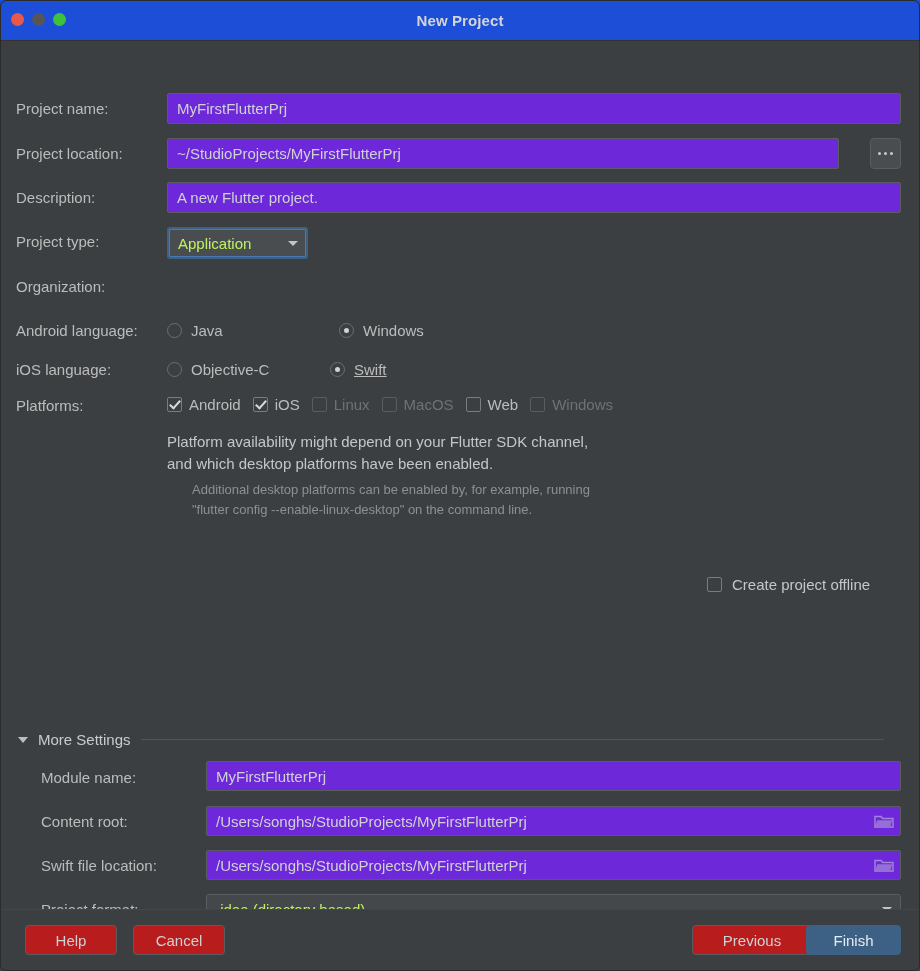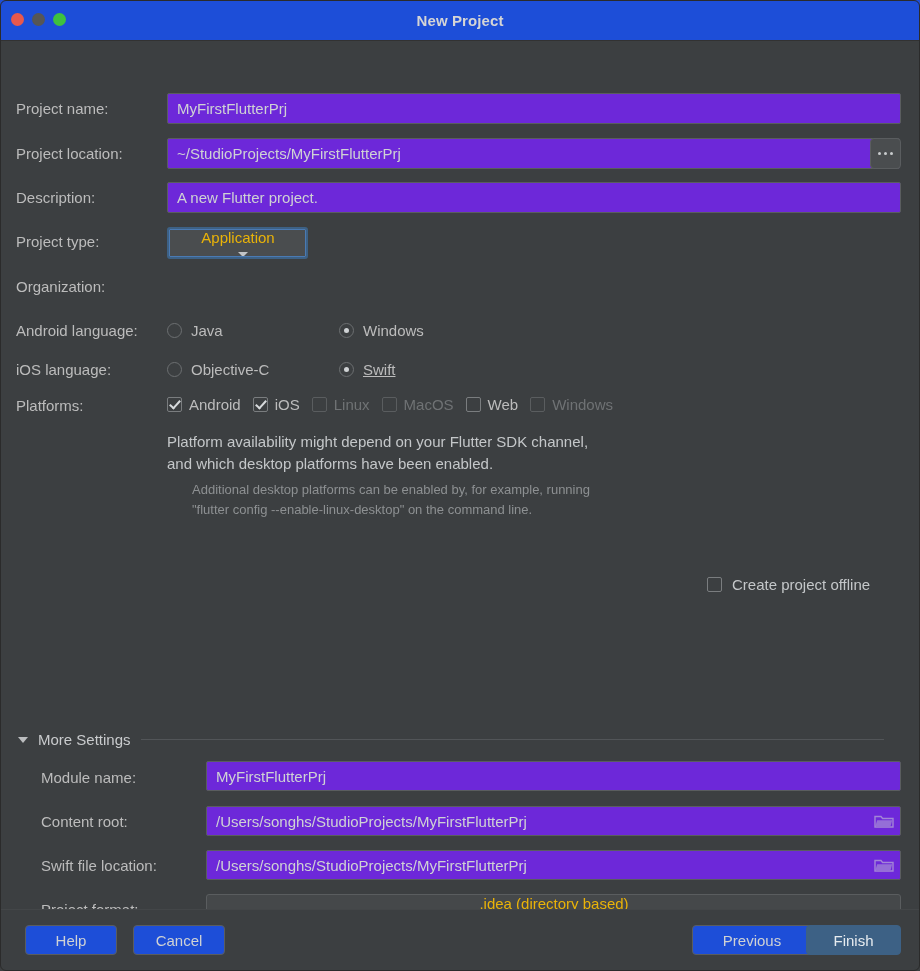--- a/index.html
+++ b/index.html
@@ -102,24 +102,23 @@
   
   .combo {
     position: absolute;
     box-sizing: border-box;
     background: #4a4d4f;
     border: 1px solid #5a5d5f;
     border-radius: 3px;
     display: flex;
     align-items: center;
     padding: 0 8px 0 9px;
-    color: #eab308;
+    color: #bef264;
     font-size: 15px;
     justify-content: space-between;
-    flex-direction: column;
   }
   .combo.focused {
     border: 2px solid #3d6185;
     outline: 1px solid #4a7ab3;
     outline-offset: -3px;
     background: #4a4d4f;
   }
   .caret {
     width: 0; height: 0;
     border-left: 5px solid transparent;
@@ -260,21 +259,21 @@
     left: 0; right: 0; bottom: 0;
     height: 61px;
     background: #3c3f41;
     border-top: 1px solid #434648;
   }
   .btn {
     position: absolute;
     box-sizing: border-box;
     height: 30px;
     border-radius: 4px;
-    background: #1d4ed8;
+    background: #b91c1c;
     border: 1px solid #5a5d5f;
     color: #cfd2d4;
     font-size: 15px;
     display: flex;
     align-items: center;
     justify-content: center;
     font-family: "Liberation Sans", sans-serif;
   }
   .btn.primary {
     background: #3d6185;
@@ -307,21 +306,21 @@
   </div>
 
   <div class="content">
 
     <div class="label" style="left:16px; top:59px;">Project name:</div>
     <div class="field" style="left:167px; top:52px; width:734px; height:31px;">
       <span class="val">MyFirstFlutterPrj</span>
     </div>
 
     <div class="label" style="left:16px; top:104px;">Project location:</div>
-    <div class="field" style="left:167px; top:97px; width:733px; height:31px;">
+    <div class="field" style="left:167px; top:97px; width:672px; height:31px;">
       <span class="val">~/StudioProjects/MyFirstFlutterPrj</span>
     </div>
     <div class="dots-btn" style="left:870px; top:97px; width:31px; height:31px;">
       <i></i>
         <i></i>
         <i></i>
     </div>
 
     <div class="label" style="left:16px; top:148px;">Description:</div>
     <div class="field" style="left:167px; top:141px; width:734px; height:31px;">
@@ -344,21 +343,21 @@
     <div class="radio-wrap" style="left:339px; top:281px;">
       <span class="radio on"></span>
       <span>Windows</span>
     </div>
 
     <div class="label" style="left:16px; top:320px;">iOS language:</div>
     <div class="radio-wrap" style="left:167px; top:320px;">
       <span class="radio"></span>
       <span>Objective-C</span>
     </div>
-    <div class="radio-wrap" style="left:339px; top:320px;text-decoration:underline;">
+    <div class="radio-wrap" style="left:330px; top:320px;text-decoration:underline;">
       <span class="radio on"></span>
       <span>Swift</span>
     </div>
 
     <div class="label" style="left:16px; top:356px;">Platforms:</div>
     <div class="platrow" style="left:167px; top:355px;">
       <label class="cb-wrap">
         <span class="cbox on"></span>
         <span>Android</span>
       </label>

